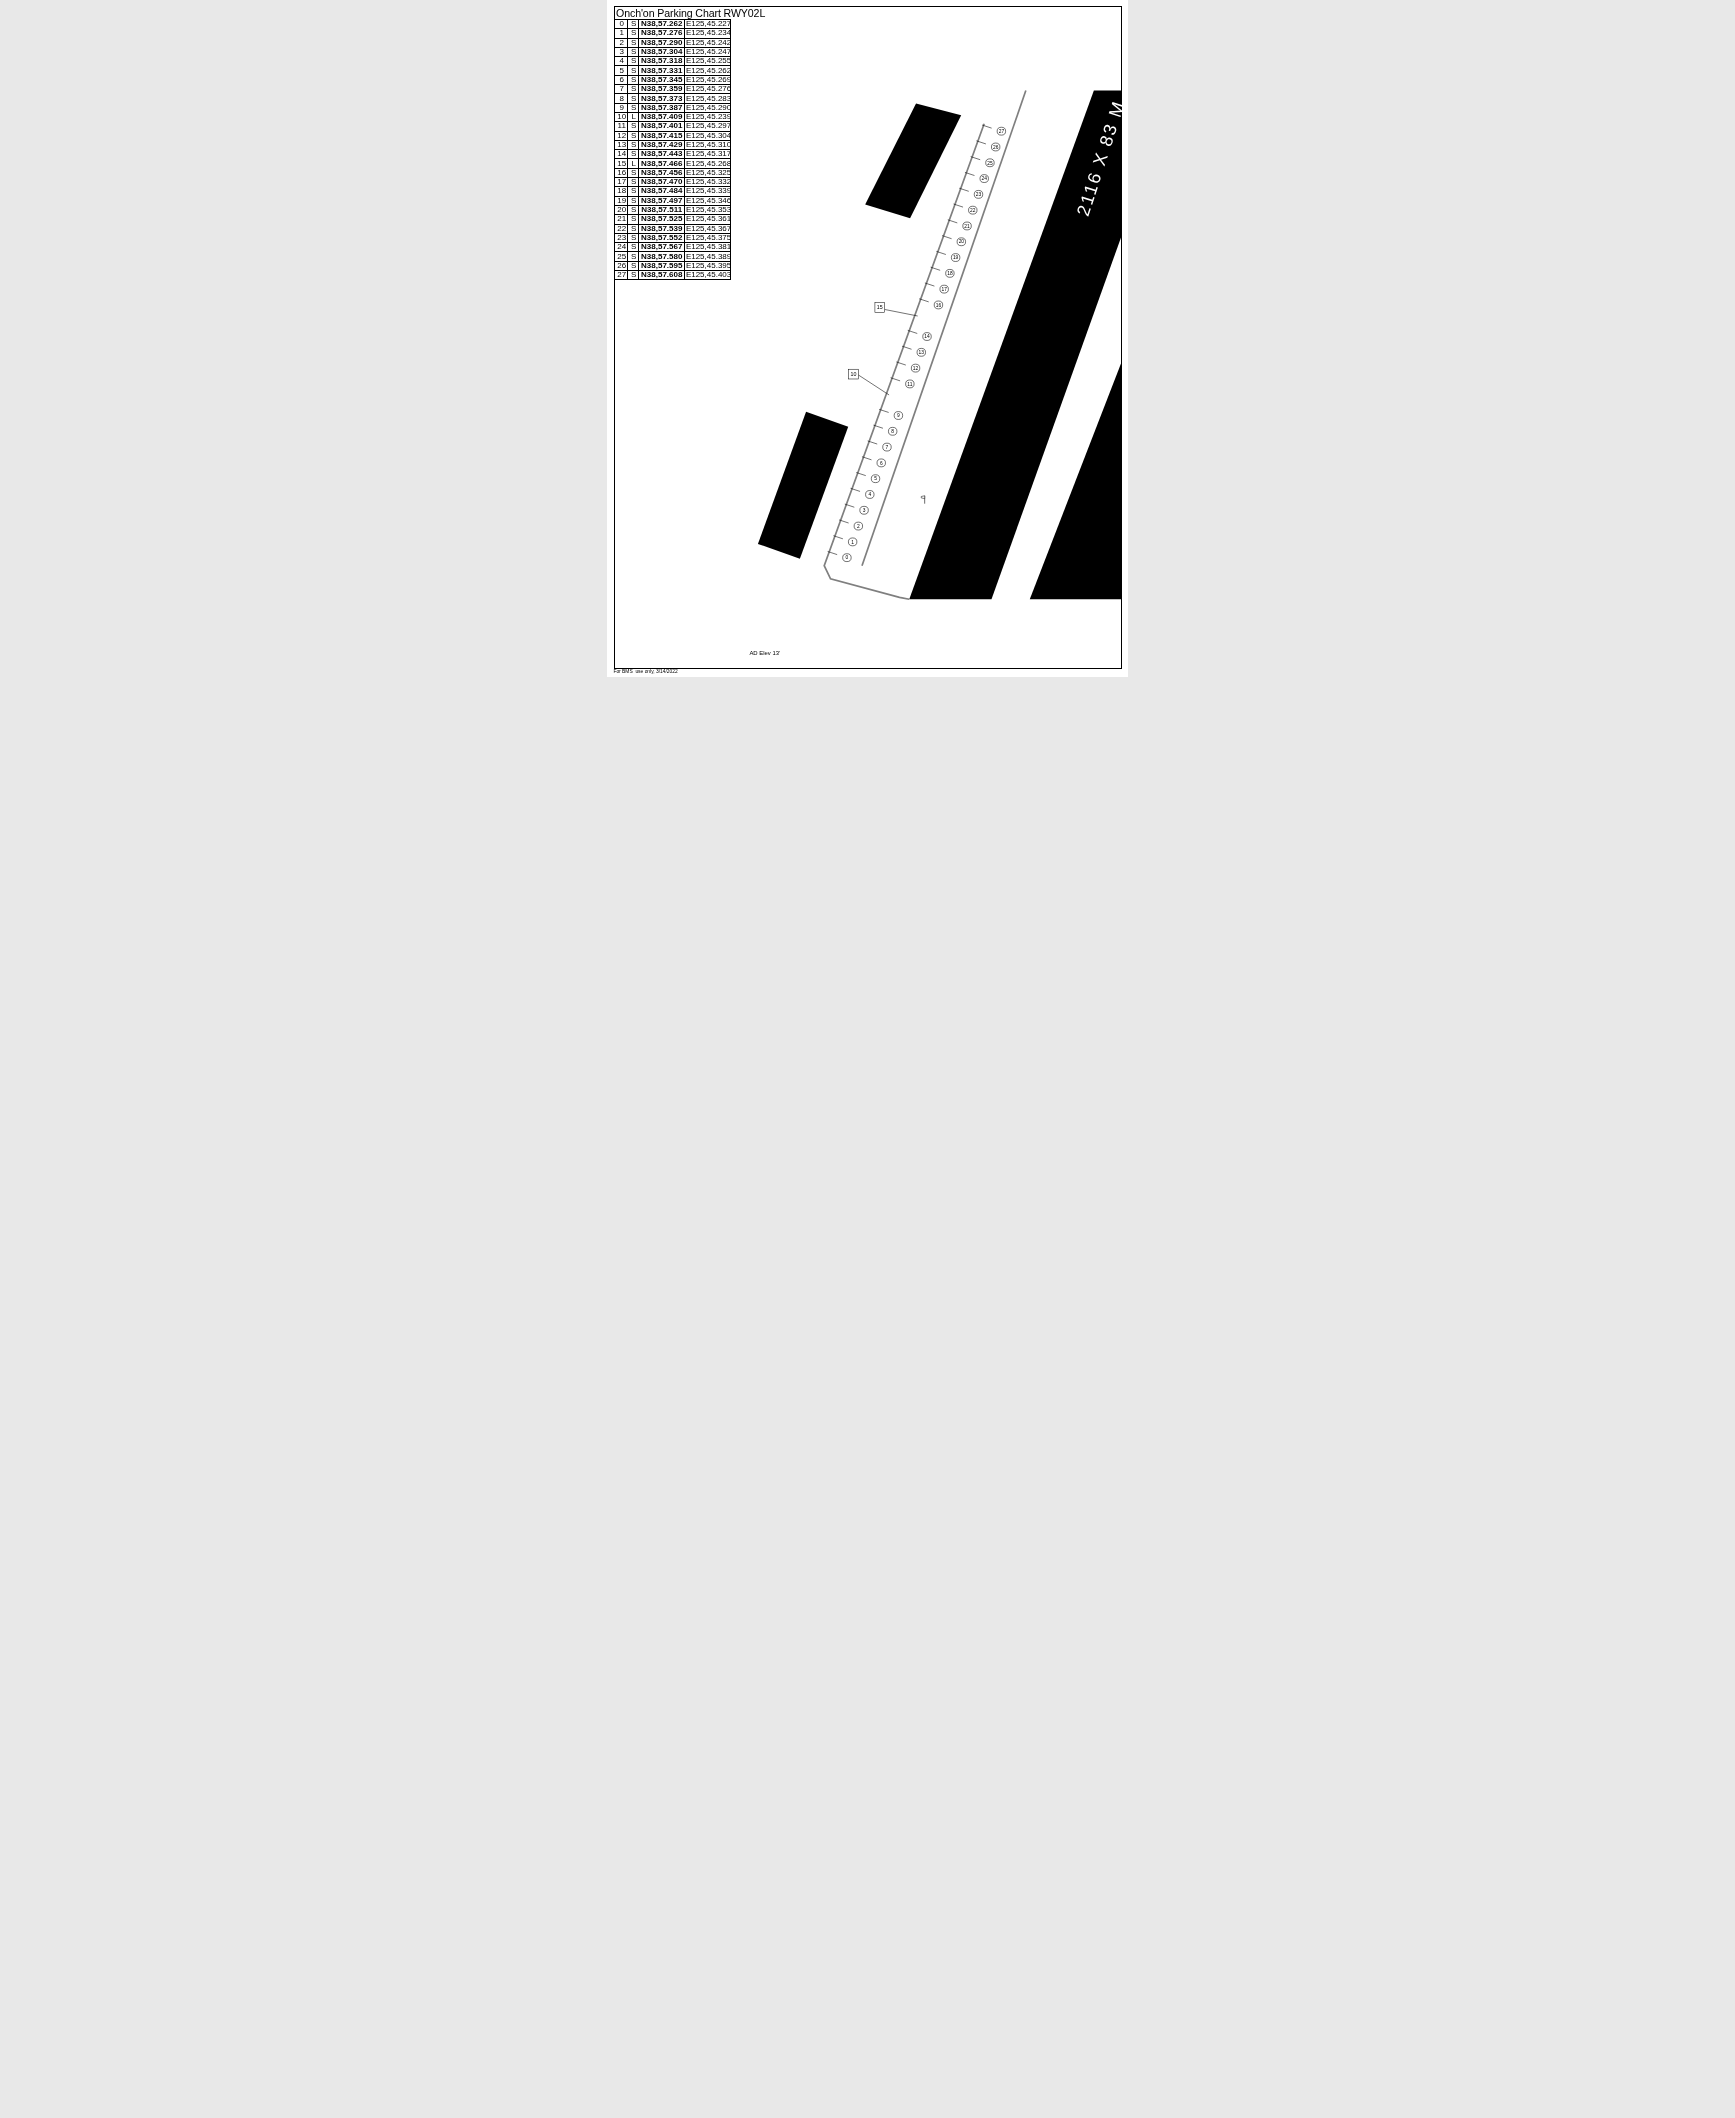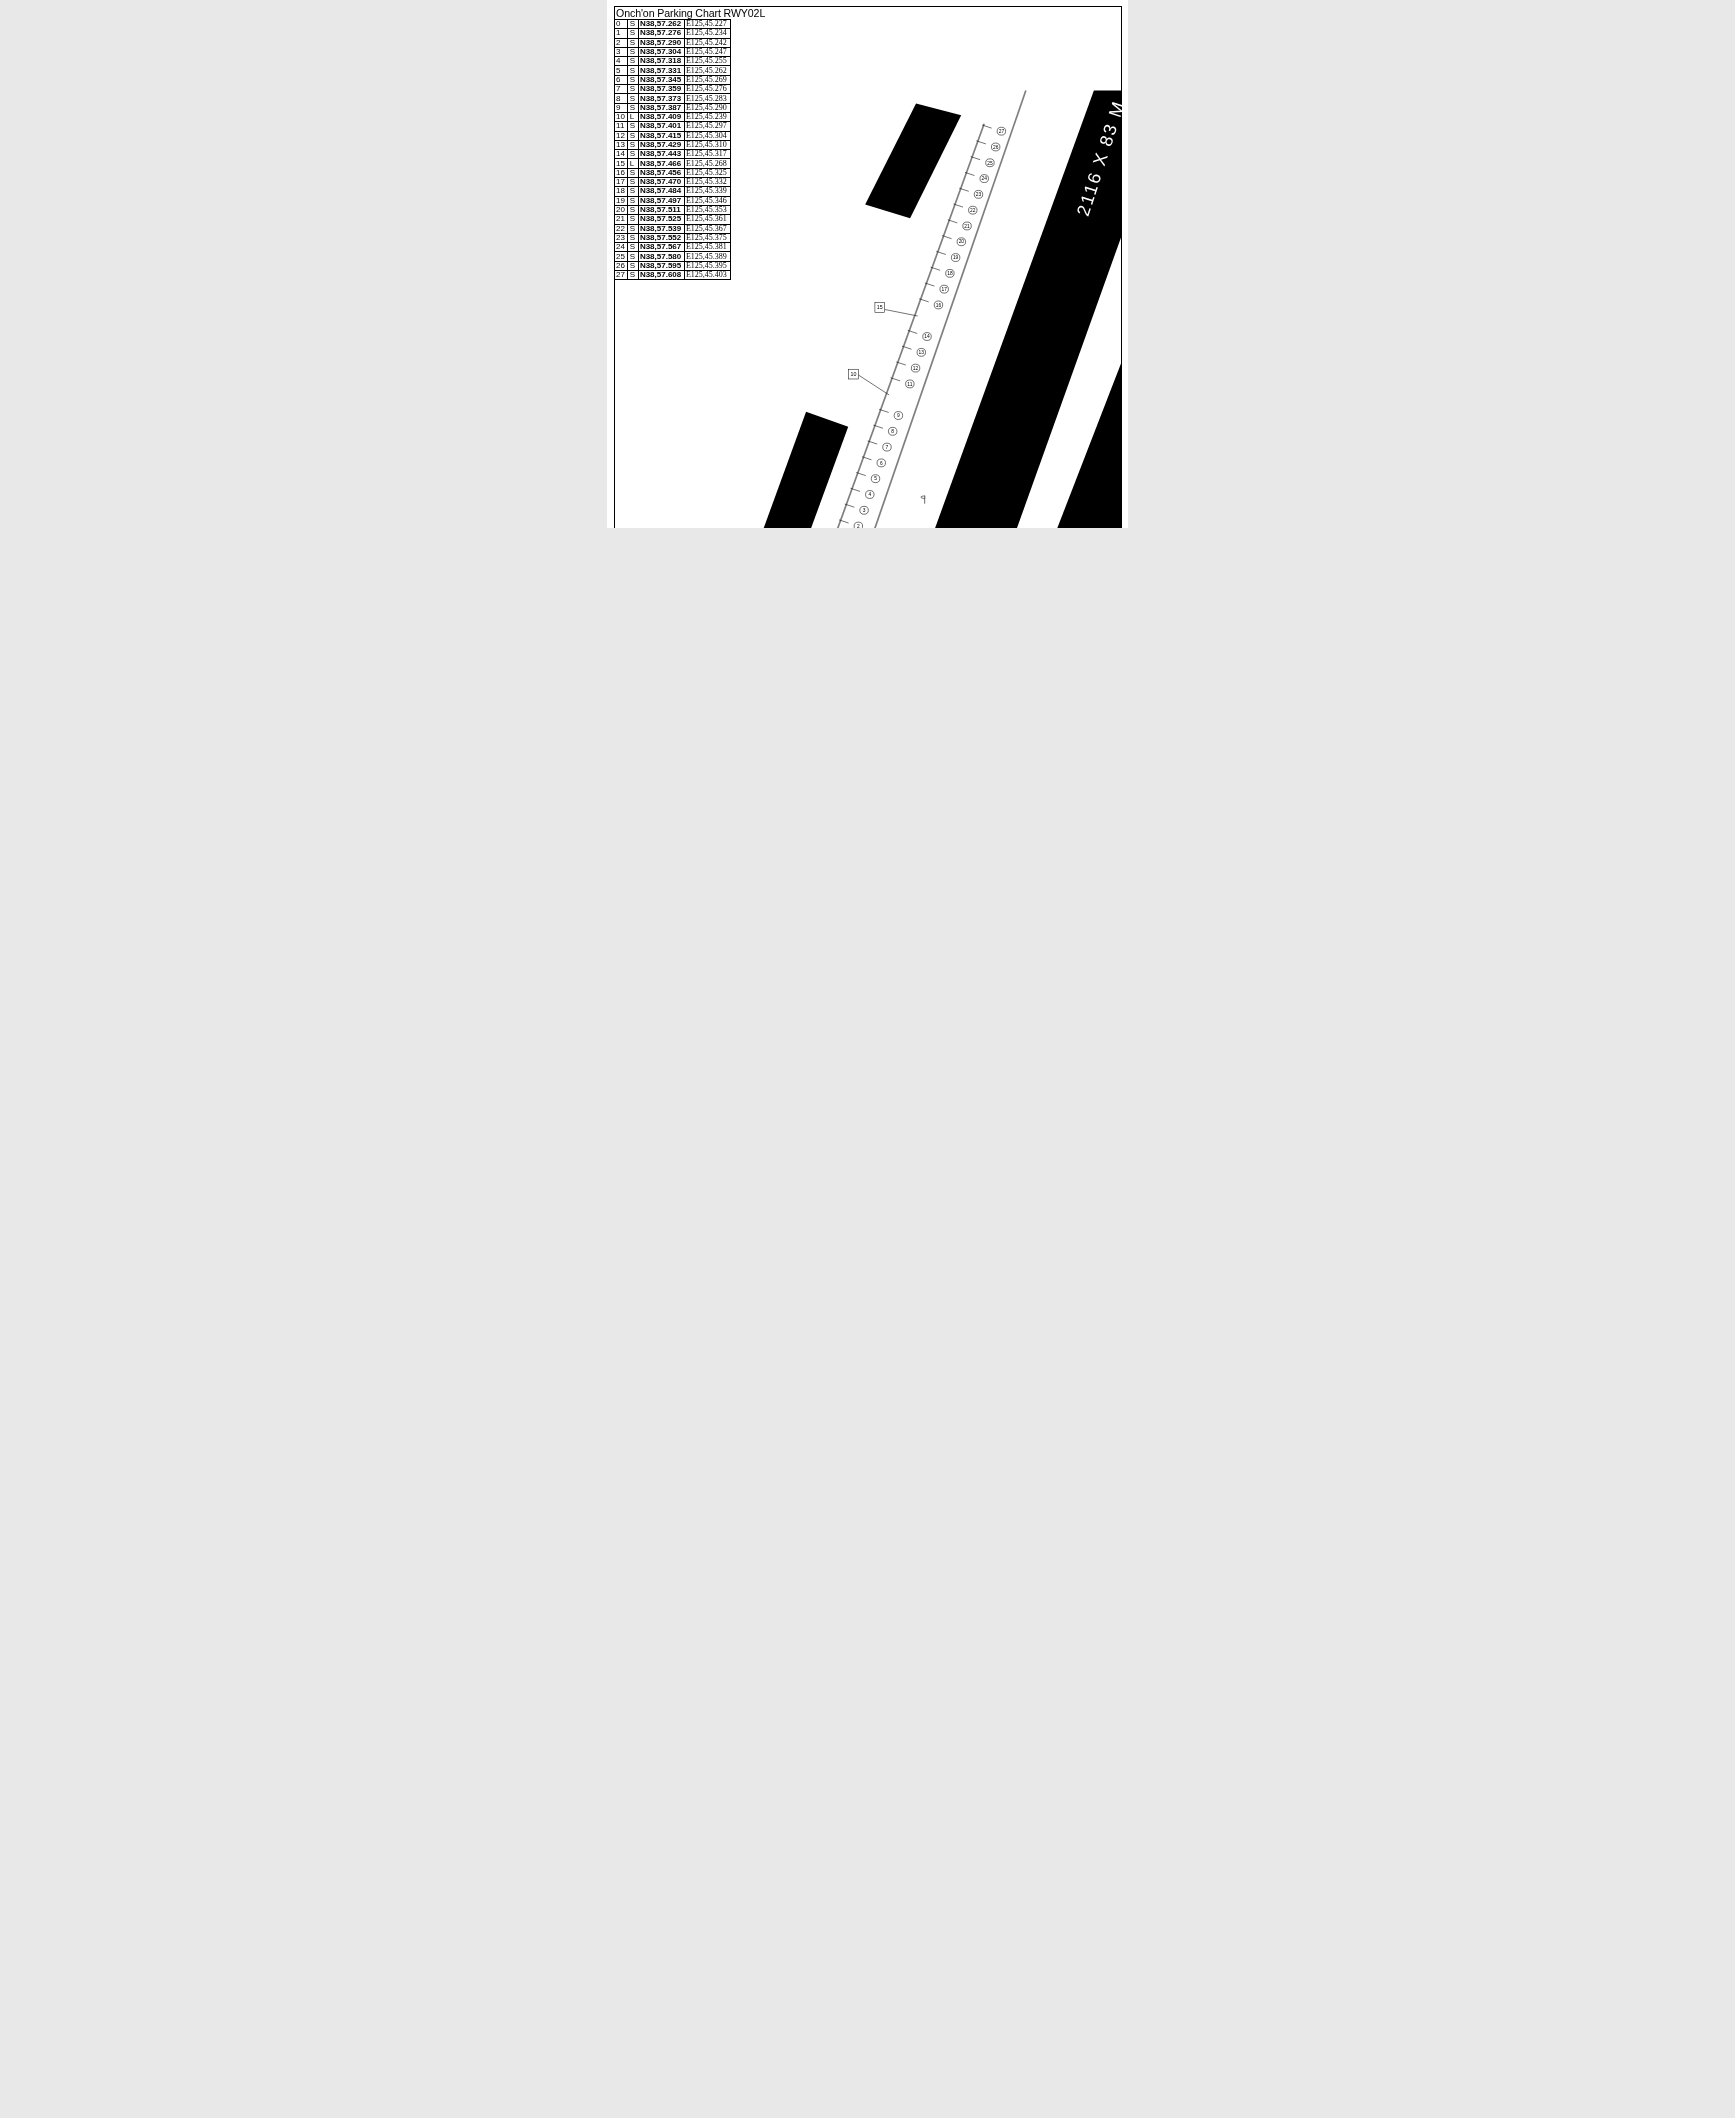--- a/index.html
+++ b/index.html
@@ -1,23 +1,24 @@
 <!DOCTYPE html>
 <html style="font-size:6.8px"><head>
 <meta charset="utf-8">
 <style>
   html,body{margin:0;padding:0;background:#e8e8e8;}
   .page{
     position:relative;
-    width:521px;height:528px;
+    width:521px;height:677px;
     background:#fff;
     font-family:"Liberation Sans", sans-serif;
     color:#000;
     overflow:hidden;
     margin:0 auto;
+    text-align:center;
   }
   .page-frame{
     position:absolute;left:6.8px;top:6px;width:508px;height:663px;
     box-sizing:border-box;
     border-top:1.3px solid #000;
     border-bottom:1.3px solid #000;
     border-left:0.6px solid #000;
     border-right:0.6px solid #000;
   }
   .chart-title{
@@ -34,21 +35,21 @@
     height:9.3px;
     font-size:8px;line-height:1;
     padding:0 0 0 1.3px;
     vertical-align:middle;
     white-space:nowrap;
     overflow:hidden;
   }
   td.c-id{width:13.6px;}
   td.c-type{width:10.2px;}
   td.c-lat{width:46px;font-weight:bold;}
-  td.c-lon{width:46px;font-family:Liberation Serif, serif;}
+  td.c-lon{width:46px;}
   svg.diagram{position:absolute;left:0;top:0;font-family:"Liberation Sans", sans-serif;}
   .footer-note{
     position:absolute;left:6.4px;top:669px;font-size:4.9px;white-space:pre;
   }
 </style>
 </head>
 <body>
 
 <div class="page">
 

